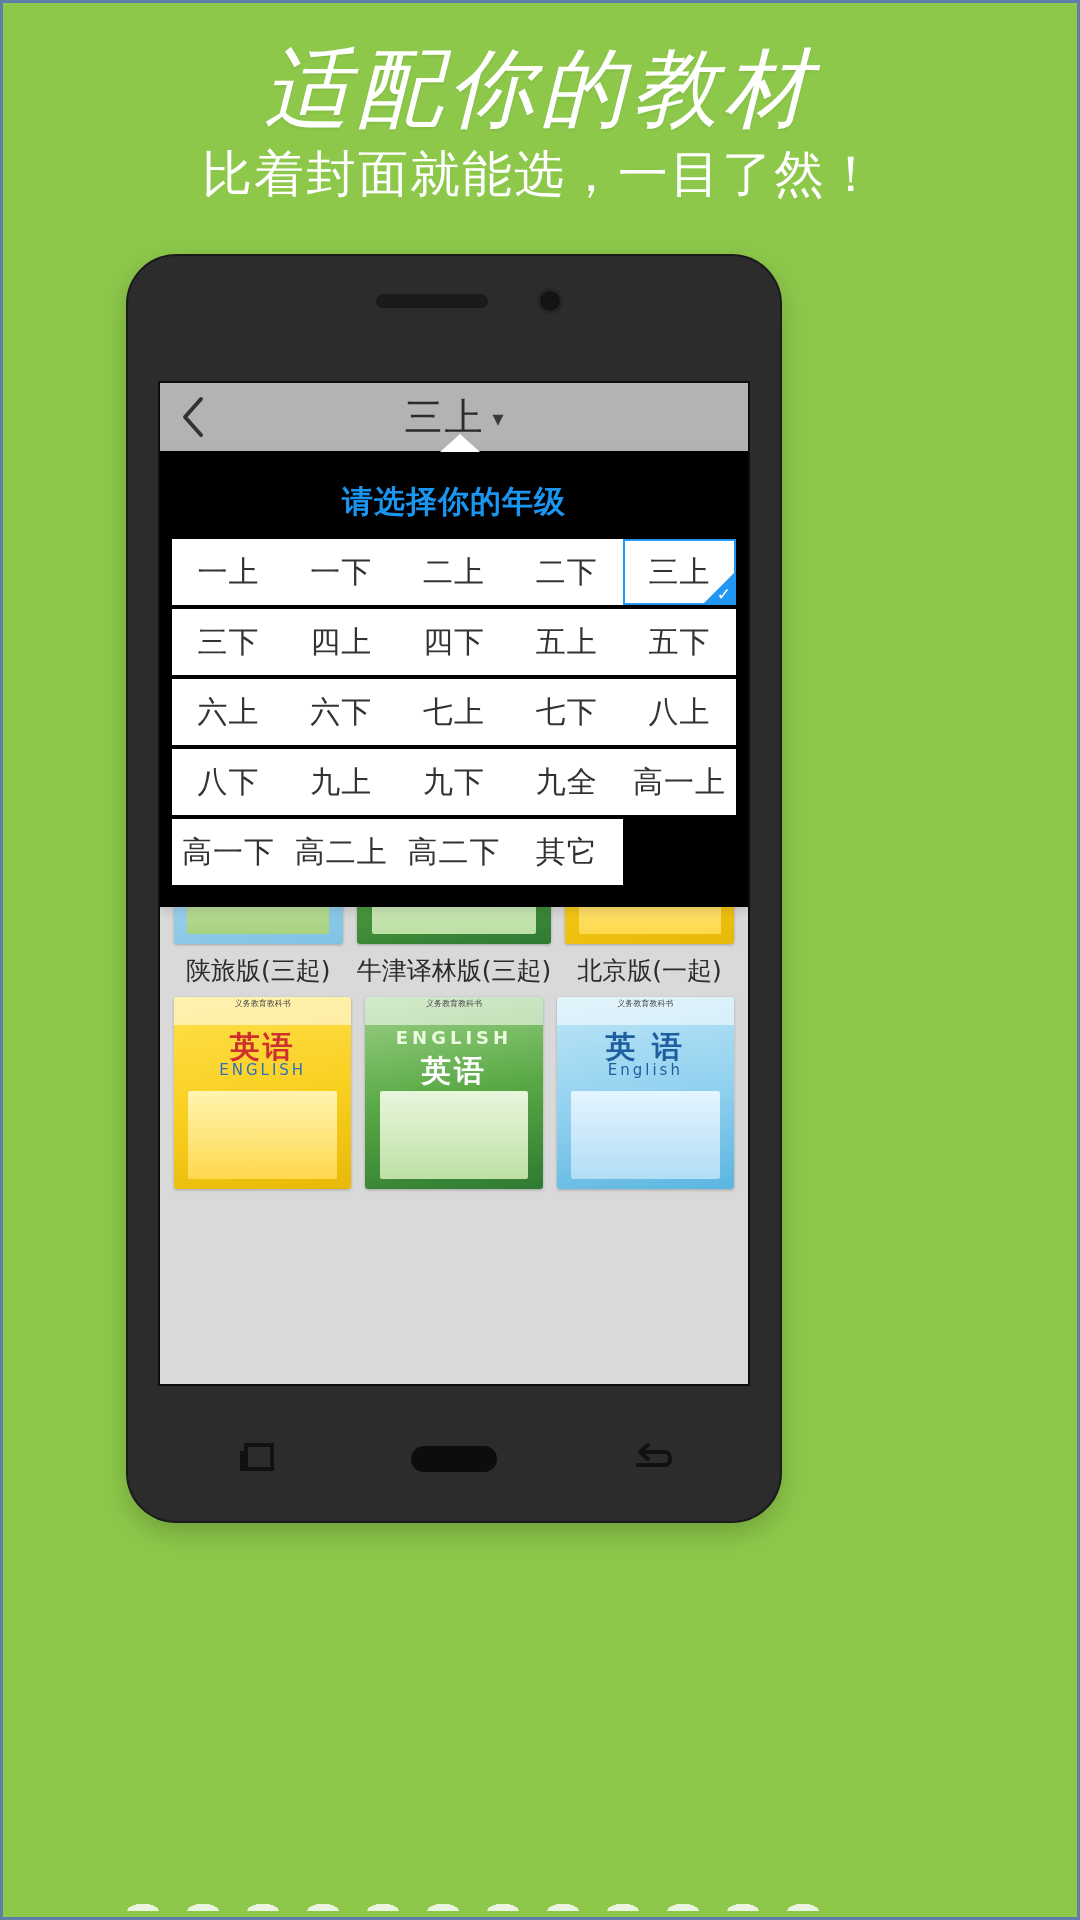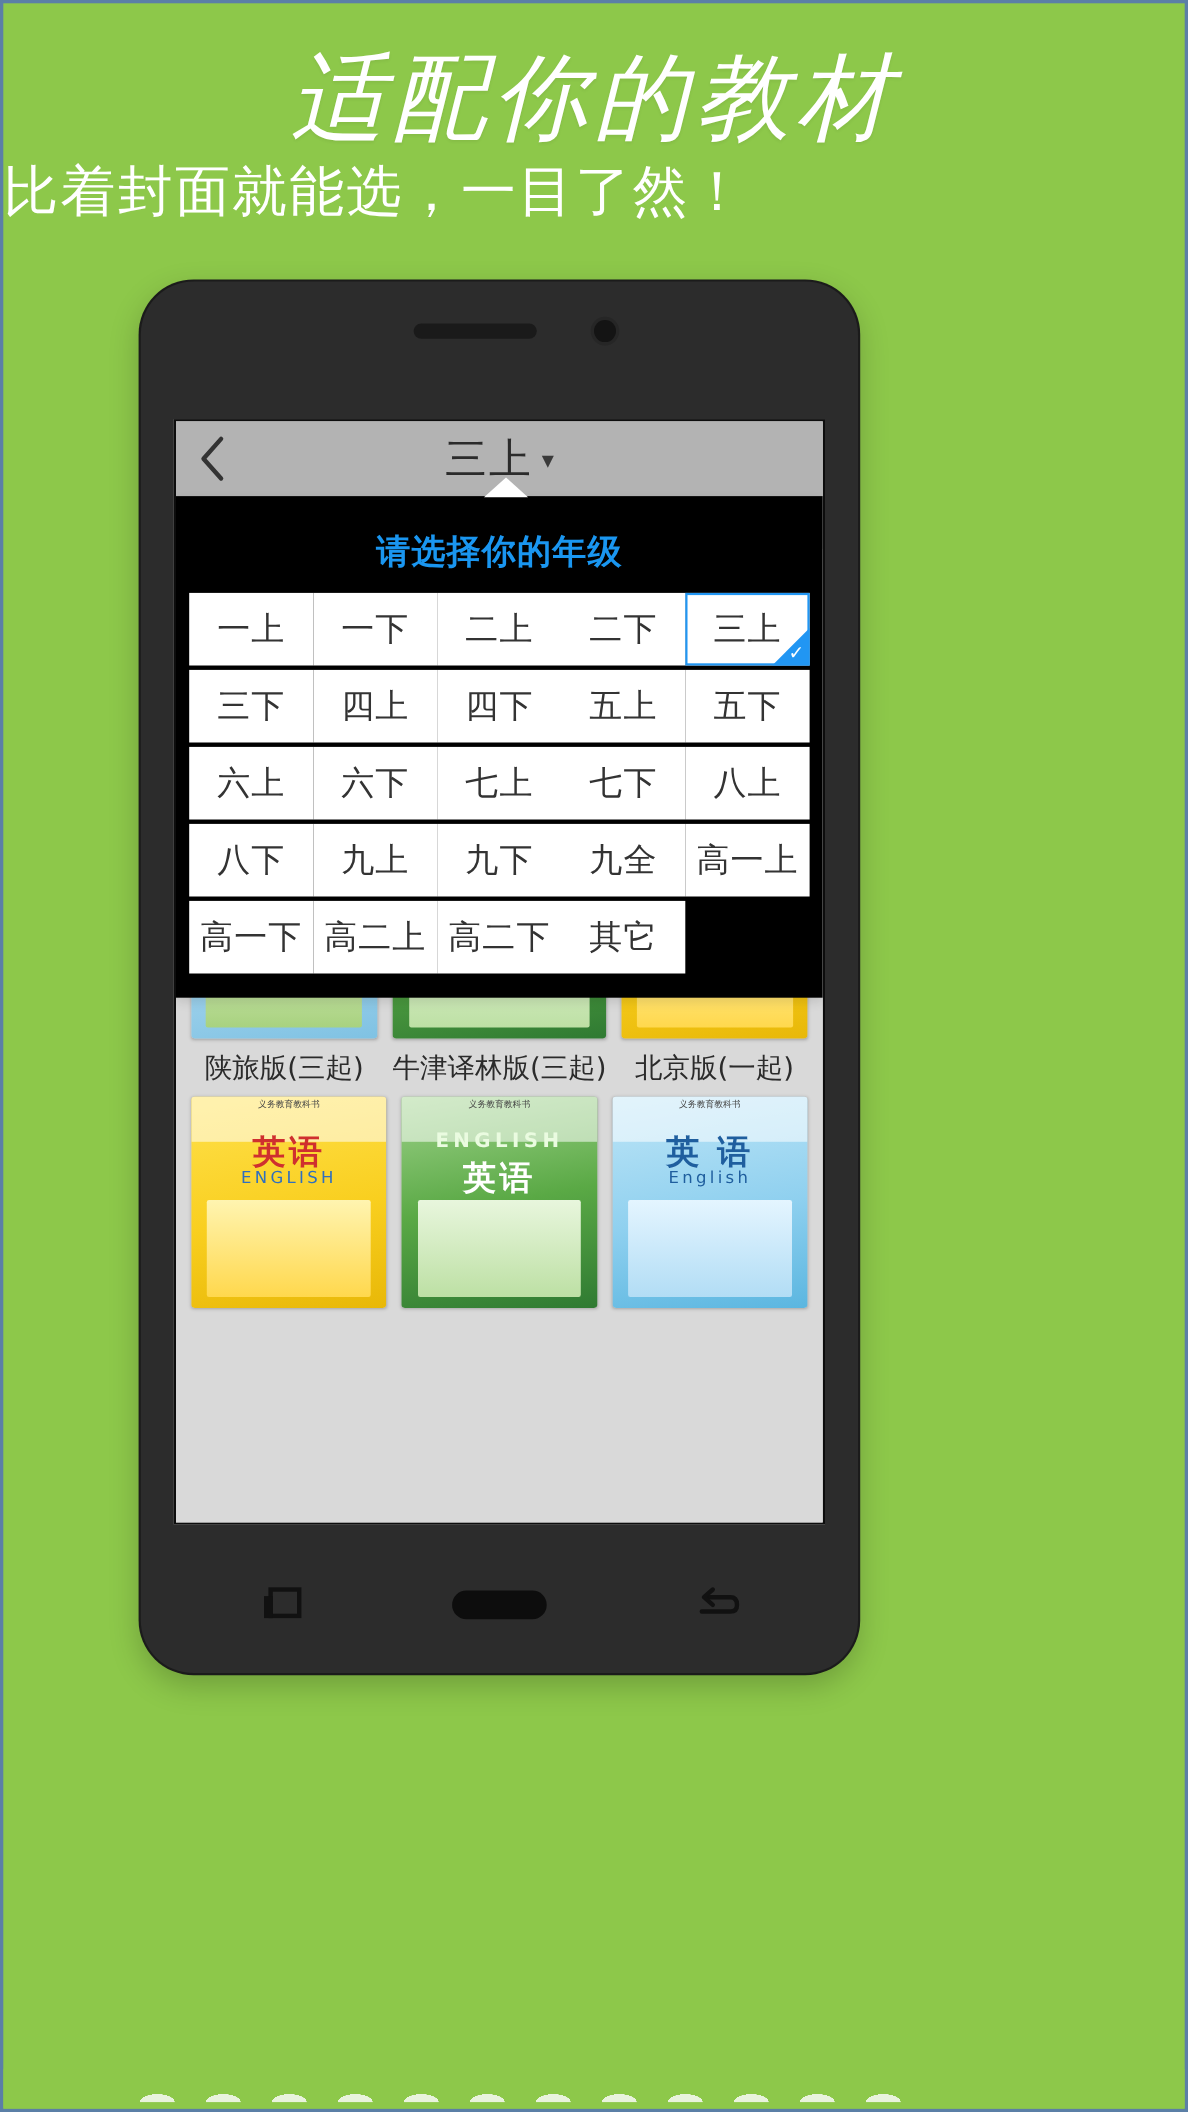--- a/index.html
+++ b/index.html
@@ -27,21 +27,21 @@
     font-family:"DejaVu Serif","Liberation Serif",serif;
     font-size:86px;
     font-weight:400;
     letter-spacing:6px;
     font-style:italic;
     text-shadow:0 2px 3px rgba(0,0,0,.06);
     white-space:nowrap;
   }
   .promo-sub{
     position:absolute; top:138px; left:0; width:100%;
-    text-align:left;
+    text-align:center;
     color:#ffffff;
     font-size:50px;
     font-weight:400;
     letter-spacing:2px;
     white-space:nowrap;
   }
 
   
   .phone{
     position:absolute;
@@ -189,21 +189,21 @@
   }
   .book-label{
     font-size:25px; color:#2b2b2b;
     padding:10px 0 4px 0;
     letter-spacing:0;
     white-space:nowrap;
   }
 
   
   .cv-top{
-    position:absolute;top:0;left:0;right:0;height:41px;
+    position:absolute;top:0;left:0;right:0;height:28px;
     background:rgba(255,255,255,.55);
     font-size:8px;color:#444;text-align:center;line-height:13px;
   }
   .cv-title{
     position:absolute;left:0;right:0;text-align:center;
     font-weight:bold;letter-spacing:3px;
   }
   .cv-pic{
     position:absolute;left:8%;right:8%;bottom:10px;height:46%;
     border-radius:2px;overflow:hidden;

